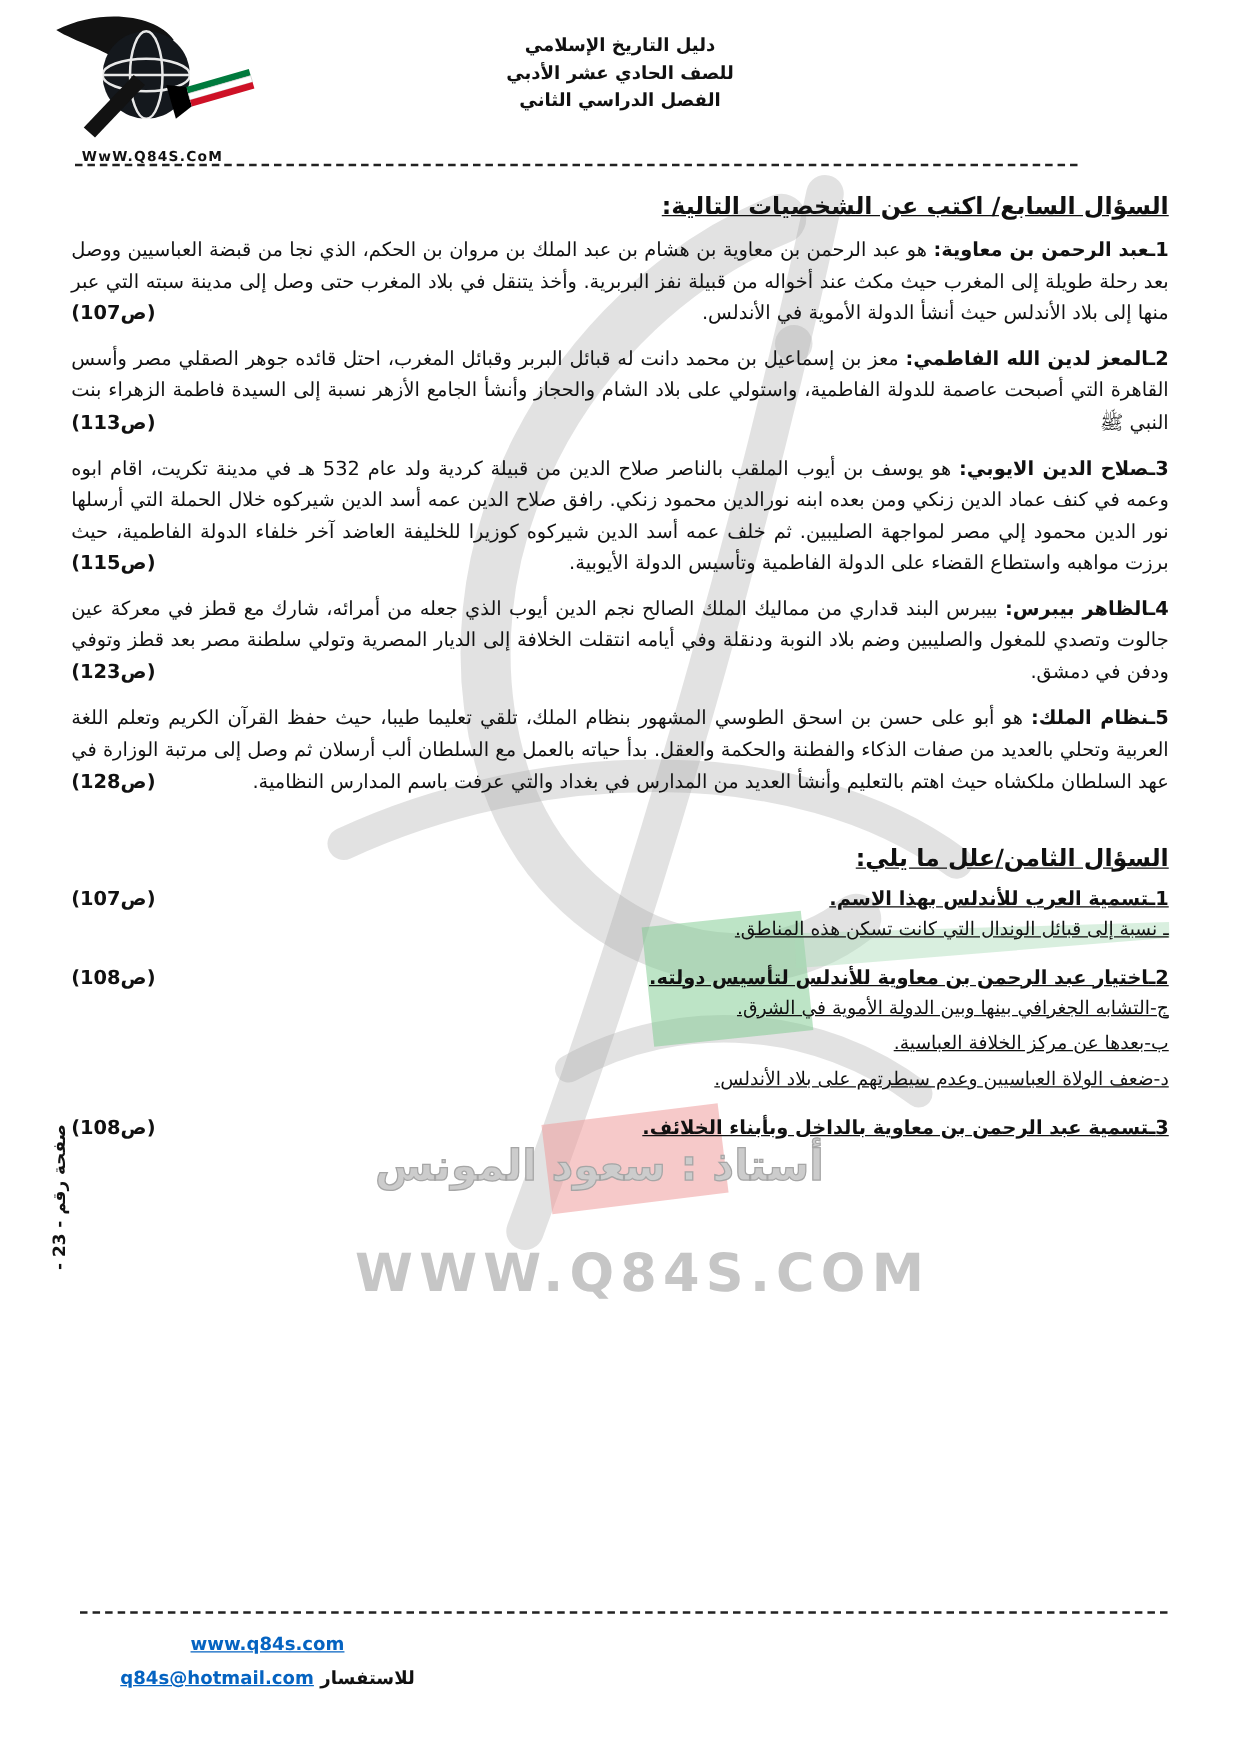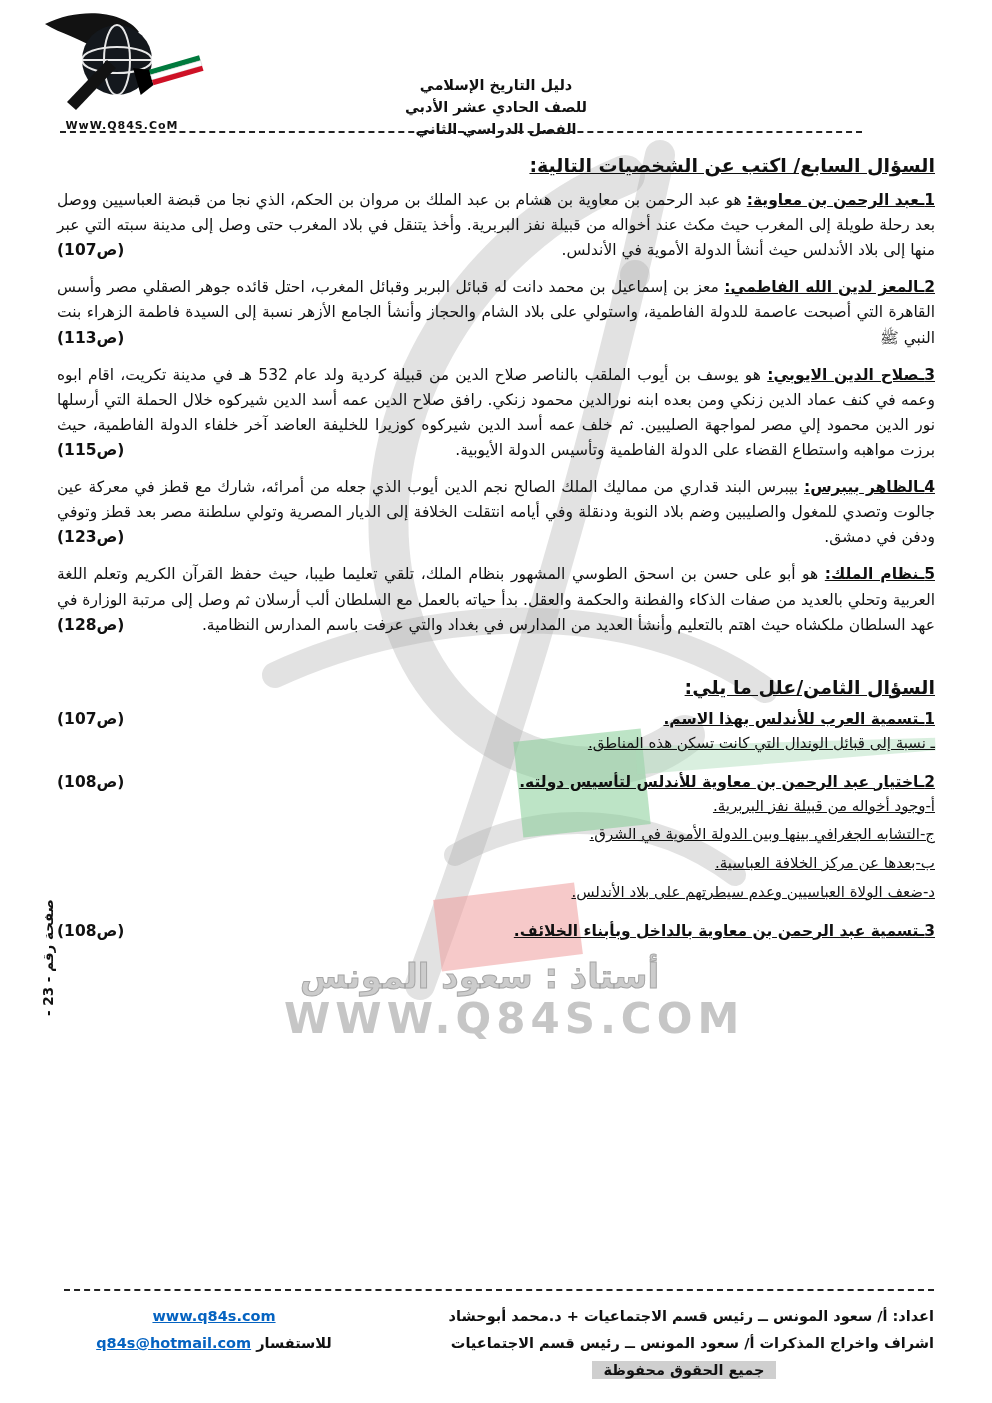--- a/index.html
+++ b/index.html
@@ -8,39 +8,39 @@
 
   
   .wm-layer{position:absolute;inset:0;z-index:0;pointer-events:none;}
   .wm-callig{position:absolute;left:205px;top:115px;}
   .wm-green{position:absolute;left:518px;top:735px;width:128px;height:96px;background:#7cc98e;
             opacity:.5;transform:rotate(-6deg);}
   .wm-green-strip{position:absolute;left:636px;top:740px;width:300px;height:28px;background:#aadcb8;
             opacity:.45;transform:rotate(-2.5deg);clip-path:polygon(0 0,100% 15%,100% 60%,0 100%);}
   .wm-pink{position:absolute;left:437px;top:891px;width:142px;height:72px;background:#ee9d9d;
             opacity:.55;transform:rotate(-7deg);}
-  .wm-name{position:absolute;left:300px;top:956px;font-size:34px;font-weight:800;color:#cccccc;
+  .wm-name{position:absolute;left:300px;top:913px;font-size:34px;font-weight:800;color:#cccccc;
             -webkit-text-stroke:1px #a6a6a6;direction:rtl;letter-spacing:2px;}
   .wm-site{position:absolute;left:284px;top:994px;font-size:42px;font-weight:800;color:#c6c6c6;
             letter-spacing:5px;}
 
   
   .header{position:relative;z-index:1;height:140px;}
   .logo{position:absolute;top:6px;left:36px;width:172px;text-align:center;}
   .logo-caption{font-size:11px;font-weight:700;letter-spacing:1px;margin-top:-3px;}
-  .header-titles{padding-top:74px;text-align:center;font-weight:700;font-size:14.5px;
+  .header-titles{padding-top:26px;text-align:center;font-weight:700;font-size:14.5px;
                  line-height:22px;direction:rtl;}
   .dash-line{position:absolute;left:60px;right:130px;top:131px;border-top:2px dashed #222;}
 
   
   .content{position:relative;z-index:1;direction:rtl;padding:4px 57px 0;}
   .q-title{font-size:19px;font-weight:800;text-decoration:underline;margin:10px 0 12px;}
   .bio{font-size:15.5px;line-height:1.62;text-align:justify;margin:0 0 12px;}
   .bio::after{content:"";display:block;clear:both;}
-  .bio-name{font-weight:800;text-decoration:underline;}
+  .bio-name{font-weight:800;}
   .page-ref{float:left;font-weight:800;font-size:15.5px;}
   .q8-title{margin-top:38px;}
   .q8-item{margin-bottom:16px;}
   .q8-head{display:flex;justify-content:space-between;align-items:baseline;font-weight:800;}
   .q8-question{text-decoration:underline;font-size:15.5px;}
   .q8-page{font-size:15.5px;}
   .q8-answer{font-size:15px;line-height:1.72;text-align:justify;margin:3px 0 0;text-decoration:underline;}
 
   
   .side-page-label{position:absolute;z-index:1;left:40px;top:1016px;transform:rotate(-90deg);
@@ -148,21 +148,20 @@
         <span class="q8-page">(ص107)</span>
       </div>
       <p class="q8-answer">ـ نسبة إلى قبائل الوندال التي كانت تسكن هذه المناطق.</p>
     </div>
 
     <div class="q8-item">
       <div class="q8-head">
         <span class="q8-question">2ـاختيار عبد الرحمن بن معاوية للأندلس لتأسيس دولته.</span>
         <span class="q8-page">(ص108)</span>
       </div>
-      <p class="q8-answer">أ-وجود أخواله من قبيلة نفز البربرية.</p>
       <p class="q8-answer">ج-التشابه الجغرافي بينها وبين الدولة الأموية في الشرق.</p>
       <p class="q8-answer">ب-بعدها عن مركز الخلافة العباسية.</p>
       <p class="q8-answer">د-ضعف الولاة العباسيين وعدم سيطرتهم على بلاد الأندلس.</p>
     </div>
 
     <div class="q8-item">
       <div class="q8-head">
         <span class="q8-question">3ـتسمية عبد الرحمن بن معاوية بالداخل وبأبناء الخلائف.</span>
         <span class="q8-page">(ص108)</span>
       </div>
@@ -175,23 +174,16 @@
   <footer class="footer">
     <div class="footer-dash"></div>
     <div class="footer-cols">
       <div class="footer-left">
         <div><a class="blue-link">www.q84s.com</a></div>
         <div>
           <a class="blue-link">q84s@hotmail.com</a>
           <span>للاستفسار</span>
         </div>
       </div>
-      <div class="footer-right">
-        <div>اعداد: أ/ سعود المونس ــ رئيس قسم الاجتماعيات + د.محمد أبوحشاد</div>
-        <div>اشراف واخراج المذكرات أ/ سعود المونس ــ رئيس قسم الاجتماعيات</div>
-        <div class="rights-line">
-          <span class="rights-badge">جميع الحقوق محفوظة</span>
-        </div>
-      </div>
     </div>
   </footer>
 
 </div>
 
 </body></html>

